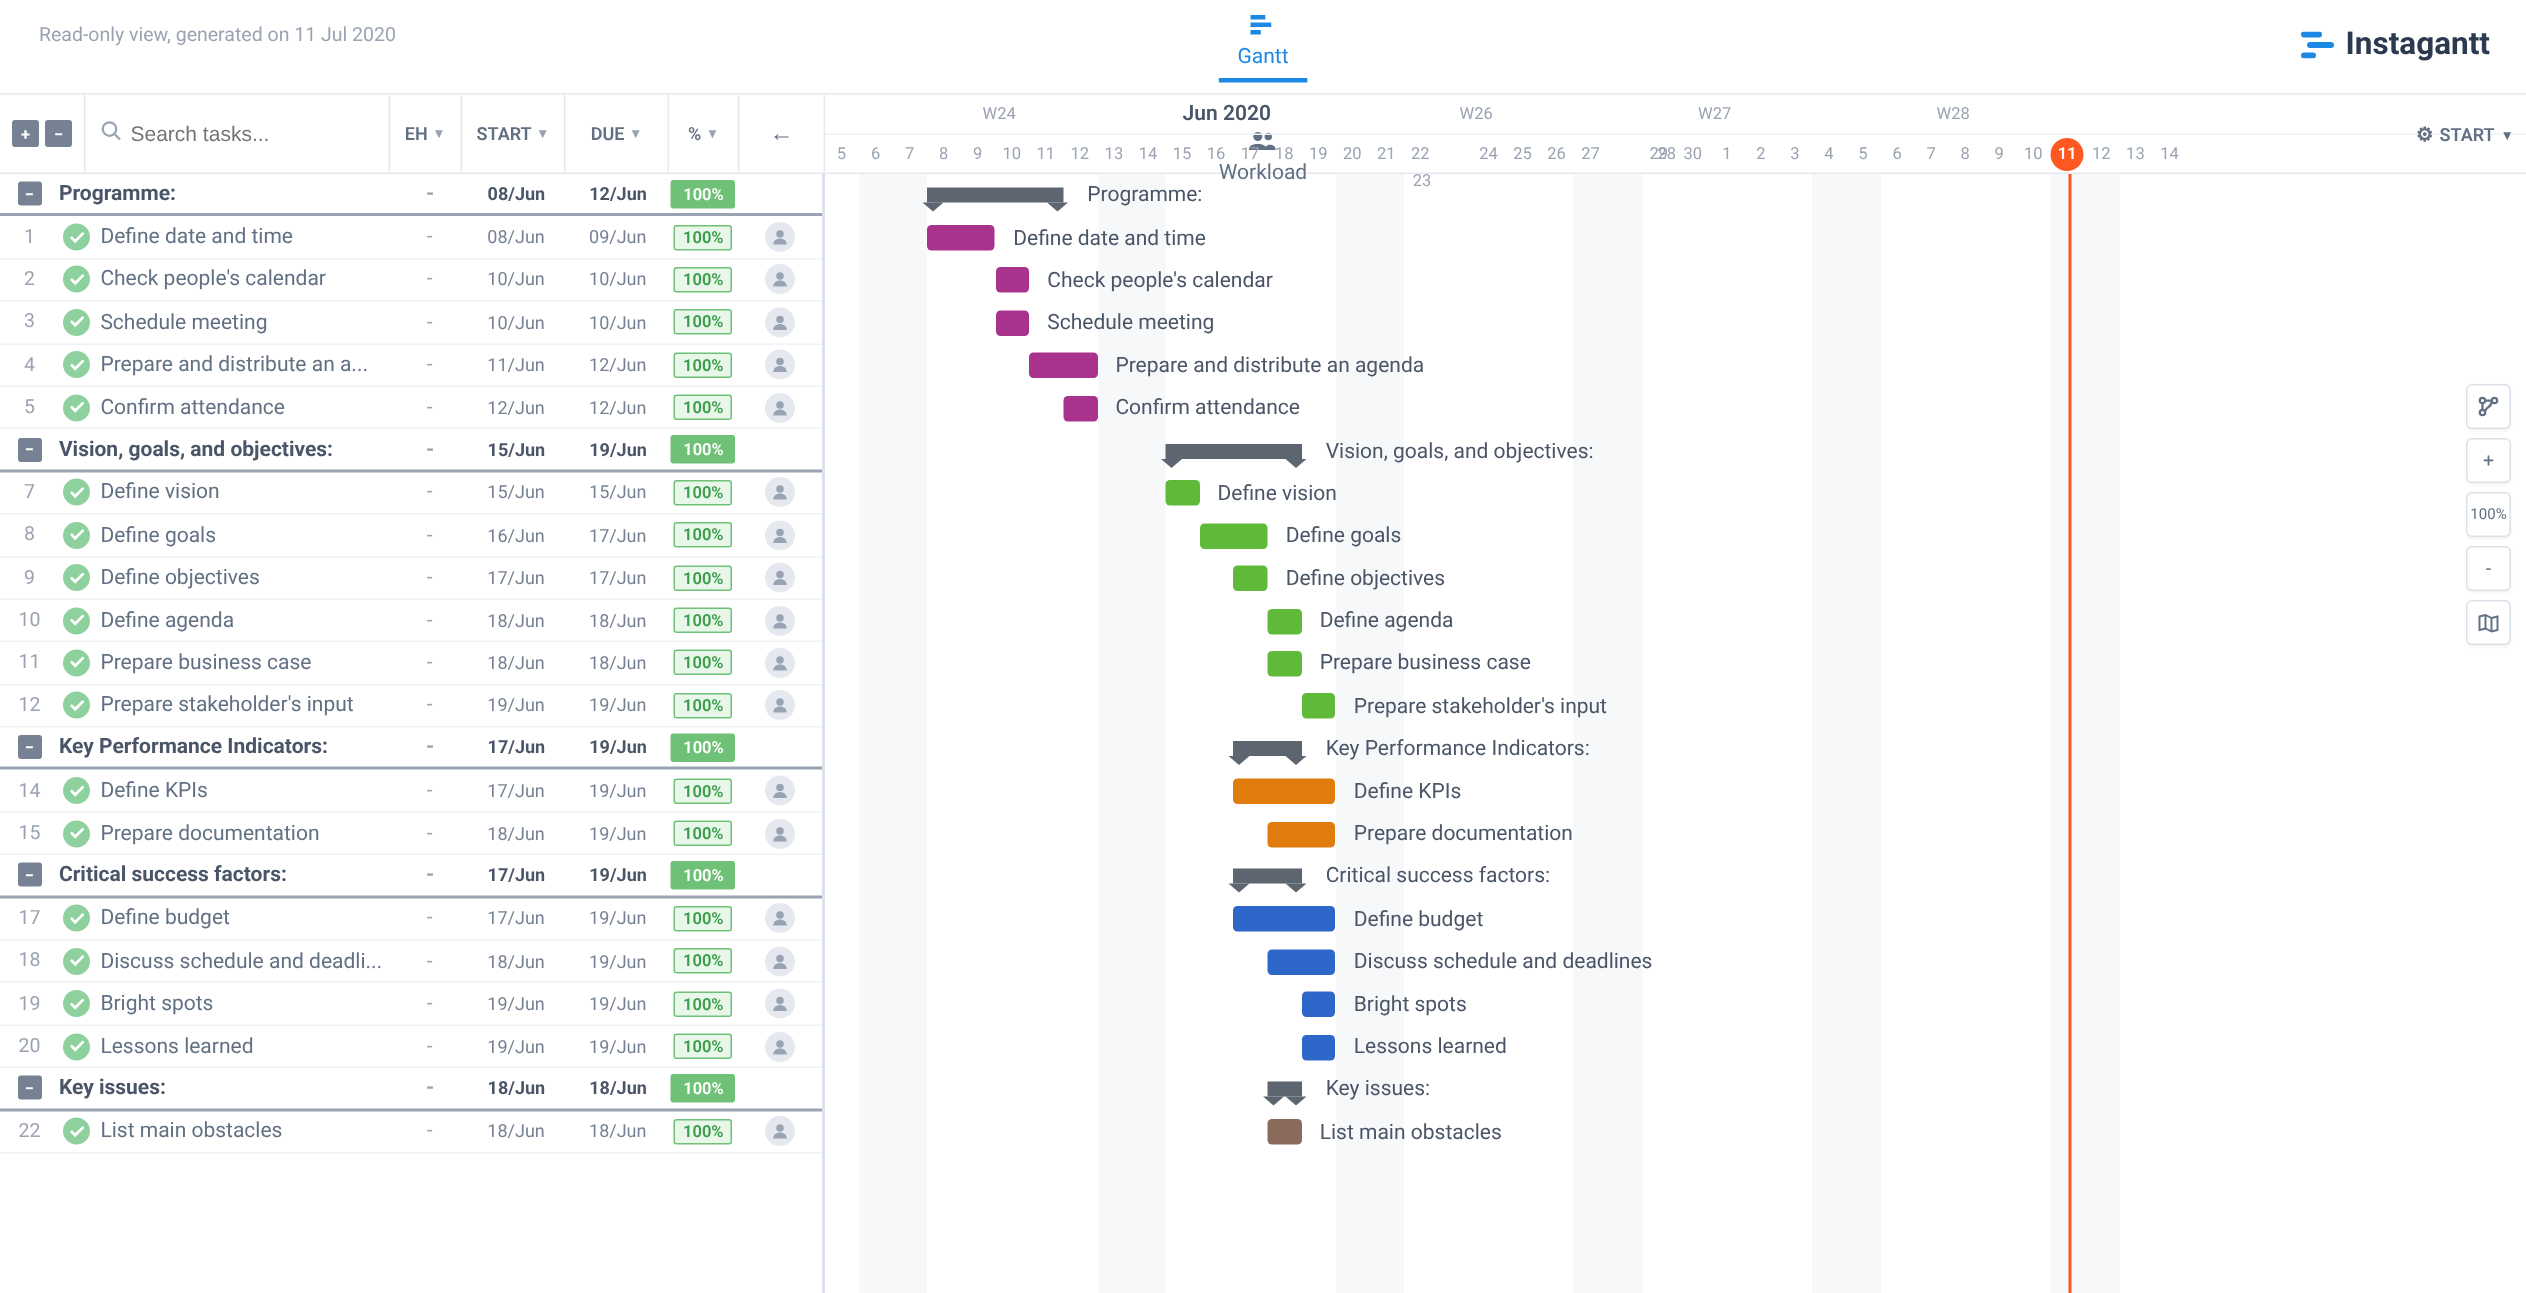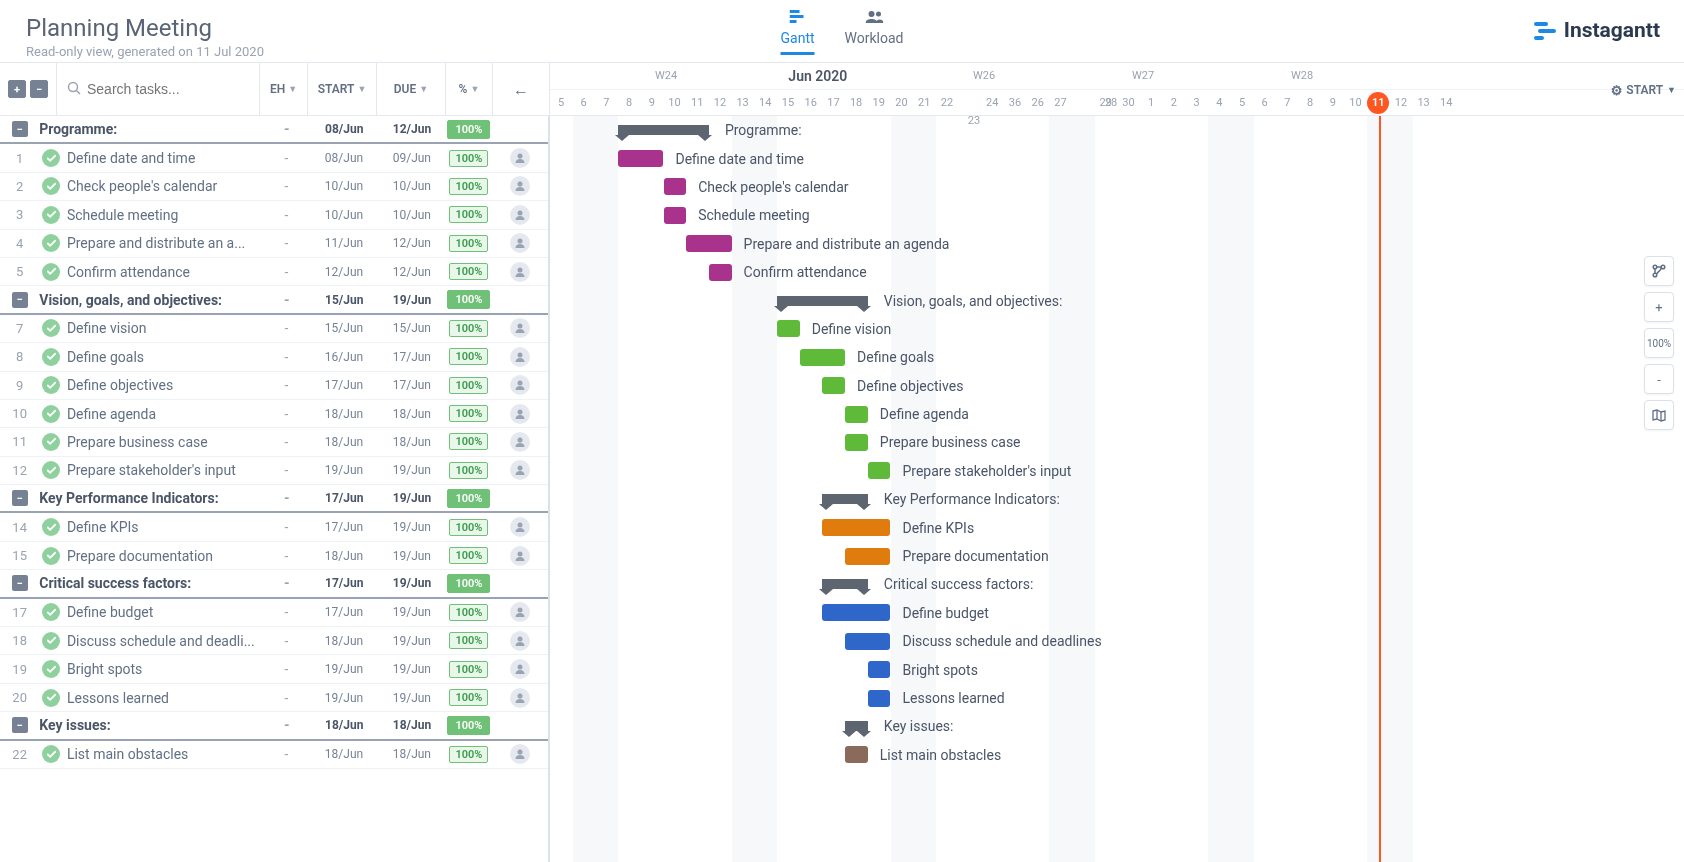--- a/index.html
+++ b/index.html
@@ -4,21 +4,21 @@
 <style>
 * { box-sizing: border-box; margin: 0; padding: 0; }
 body { font-family: -apple-system, BlinkMacSystemFont, "Segoe UI", Roboto, sans-serif; font-size: 13px; color: #4a5568; background: #fff; overflow: hidden; }
 .app { display: flex; flex-direction: column; height: 862px; width: 1684px; }
 
 
 .header { display: flex; align-items: flex-start; padding: 14px 26px 0 26px; border-bottom: none; position: relative; height: 62px; }
 .title-block { flex: 0 0 auto; }
 .title { font-size: 24px; font-weight: 400; color: #5a6474; }
 .subtitle { font-size: 13px; color: #9aa3b2; margin-top: 2px; }
-.tabs { position: absolute; left: 50%; transform: translateX(-50%); display: flex; gap: 30px; top: 8px; }
+.tabs { position: absolute; left: 50%; transform: translateX(-50%); display: flex; gap: 30px; top: 8px; flex-direction: column; }
 .tab { display: flex; flex-direction: column; align-items: center; cursor: pointer; color: #627084; font-size: 14px; padding-bottom: 6px; }
 .tab.active { color: #1e88e5; border-bottom: 3px solid #1e88e5; }
 .tab-icon { font-size: 16px; margin-bottom: 4px; height: 18px; display:flex; align-items:center;}
 .brand { position: absolute; right: 24px; top: 18px; display: flex; align-items: center; gap: 8px; font-size: 21px; font-weight: 700; color: #2b3a4f; }
 .brand-icon { width: 22px; height: 18px; display:inline-block; }
 
 
 .toolbar { display: flex; height: 54px; border-top: 1px solid #e5e9ef; border-bottom: 1px solid #e5e9ef; }
 .tb-left { display: flex; align-items: center; width: 550px; }
 .tb-btn { width: 18px; height: 18px; border: 1px solid #768294; border-radius: 2px; display:flex;align-items:center;justify-content:center; margin-left: 4px; cursor:pointer; font-size:11px; color:#768294; font-weight:bold; background:#768294; color:#fff;}
@@ -82,21 +82,20 @@
 .side-tools{position:absolute; right:10px; top:140px; display:flex; flex-direction:column; gap:6px; z-index:10;}
 .st-btn{width:30px;height:30px;border:1px solid #dbe1e8;border-radius:4px;background:#fff;display:flex;align-items:center;justify-content:center;font-size:13px;color:#627084;cursor:pointer; box-shadow:0 1px 2px rgba(0,0,0,0.05);}
 .st-btn.wide{font-size:10px;}
 </style>
 </head>
 <body>
 
 <div class="app">
   <div class="header">
     <div class="title-block">
-      <div class="title">Planning Meeting</div>
       <div class="subtitle">Read-only view, generated on 11 Jul 2020</div>
     </div>
     <div class="tabs">
       <div class="tab active">
         <span class="tab-icon">
           <svg width="16" height="14" viewBox="0 0 16 14">
               <rect x="0" y="0" width="10" height="3" fill="currentColor"></rect>
               <rect x="0" y="5" width="14" height="3" fill="currentColor"></rect>
               <rect x="0" y="10" width="7" height="3" fill="currentColor"></rect>
             </svg>
@@ -178,23 +177,23 @@
           <div class="day-label" style="left: 181.6px;">13</div>
           <div class="day-label" style="left: 204.3px;">14</div>
           <div class="day-label" style="left: 227px;">15</div>
           <div class="day-label" style="left: 249.7px;">16</div>
           <div class="day-label" style="left: 272.4px;">17</div>
           <div class="day-label" style="left: 295.1px;">18</div>
           <div class="day-label" style="left: 317.8px;">19</div>
           <div class="day-label" style="left: 340.5px;">20</div>
           <div class="day-label" style="left: 363.2px;">21</div>
           <div class="day-label" style="left: 385.9px;">22</div>
-          <div class="day-label" style="left: 413px; margin-top: 36px;">23</div>
+          <div class="day-label" style="left: 387px; margin-top: 36px;">23</div>
           <div class="day-label" style="left: 431.3px;">24</div>
-          <div class="day-label" style="left: 454px;">36</div>
+          <div class="day-label" style="left: 454px;">25</div>
           <div class="day-label" style="left: 476.7px;">26</div>
           <div class="day-label" style="left: 499.4px;">27</div>
           <div class="day-label" style="left: 522.1px; margin-left: 28px;">28</div>
           <div class="day-label" style="left: 544.8px;">29</div>
           <div class="day-label" style="left: 567.5px;">30</div>
           <div class="day-label" style="left: 590.2px;">1</div>
           <div class="day-label" style="left: 612.9px;">2</div>
           <div class="day-label" style="left: 635.6px;">3</div>
           <div class="day-label" style="left: 658.3px;">4</div>
           <div class="day-label" style="left: 681px;">5</div>

